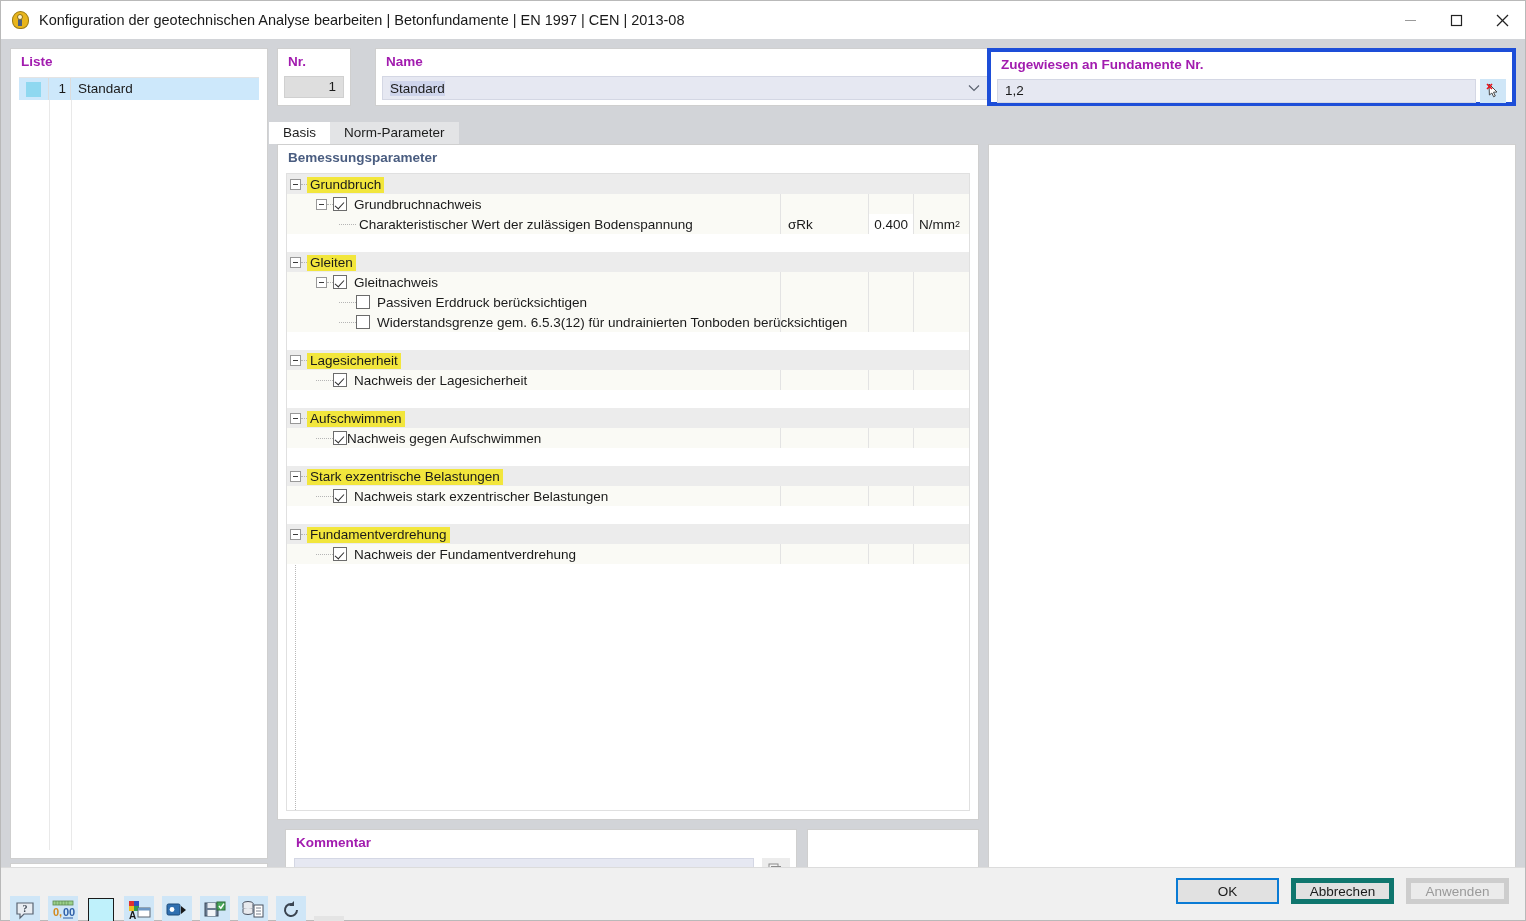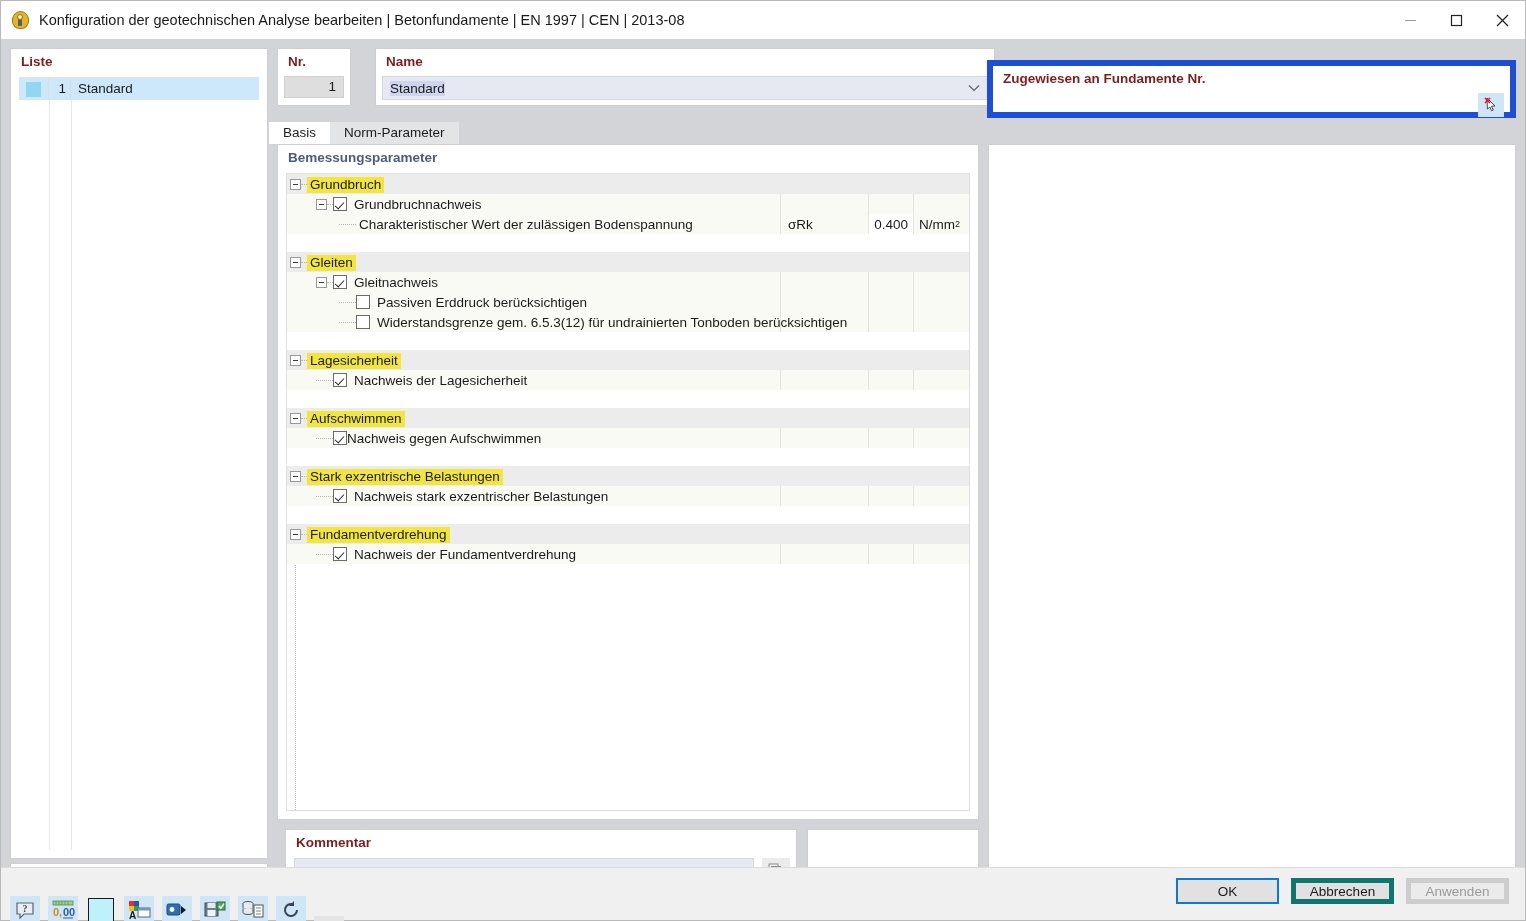--- a/index.html
+++ b/index.html
@@ -66,21 +66,21 @@
   }
 
   
   .list-panel {
     position: absolute; left: 9px; top: 9px;
     width: 258px; height: 811px;
     background: #ffffff;
     border: 1px solid #cfcfcf;
   }
   .panel-caption {
-    font-size: 13.5px; font-weight: bold; color: #7f1d1d;
+    font-size: 13.5px; font-weight: bold; color: #a21caf;
     padding: 5px 0 4px 10px;
   }
   .list-grid {
     position: absolute; left: 8px; right: 8px; top: 28px; bottom: 8px;
     border-top: 1px solid #e4e4e4;
   }
   .list-row {
     display: flex; align-items: center;
     height: 22px;
     background: #cde8fb;
@@ -141,23 +141,23 @@
     background: #e6e8f2; border: 1px solid #d4d7e4;
     display: flex; align-items: center;
   }
   .combo .val { padding-left: 7px; flex: 1; }
   .combo .val .sel { background: #cfd5ec; }
   .combo .chev {
     width: 26px; display: flex; align-items: center; justify-content: center;
     color: #5c6370;
   }
   .assign-panel {
-    position: absolute; left: 986px; top: 21px;
+    position: absolute; left: 986px; top: 9px;
     width: 529px; height: 58px;
-    background: #ffffff; border: 6px solid #1d4ed8;
+    background: #ffffff; border: 4px solid #1d4ed8;
   }
   .assign-field {
     position: absolute; left: 6px; top: 27px; right: 36px; height: 24px;
     background: #e6e8f2; border: 1px solid #d4d7e4;
     padding-left: 7px; line-height: 22px;
   }
   .pick-btn {
     position: absolute; right: 6px; top: 27px; width: 26px; height: 24px;
     background: #cfe6f7;
     display: flex; align-items: center; justify-content: center;
@@ -402,20 +402,21 @@
         <div class="chev">
           <svg width="12" height="8" viewBox="0 0 12 8">
               <path d="M1 1.5 L6 6.5 L11 1.5" fill="none" stroke="#5c6370" stroke-width="1.2"></path>
             </svg>
         </div>
       </div>
     </div>
 
     <div class="assign-panel">
       <div class="panel-caption">Zugewiesen an Fundamente Nr.</div>
+      <div class="assign-field">1,2</div>
       <div class="pick-btn">
         <svg width="18" height="18" viewBox="0 0 18 18">
           <path d="M5 2 L13 10 L9.5 10.2 L11.3 14 L9.6 14.8 L7.9 11 L5.4 13 Z" fill="#ffffff" stroke="#4a4a4a" stroke-width="1"></path>
           <line x1="3" y1="2" x2="8" y2="7" stroke="#e8121b" stroke-width="1.6"></line>
           <line x1="8" y1="2" x2="3" y2="7" stroke="#e8121b" stroke-width="1.6"></line>
         </svg>
       </div>
     </div>
 
     <div class="tabstrip">

